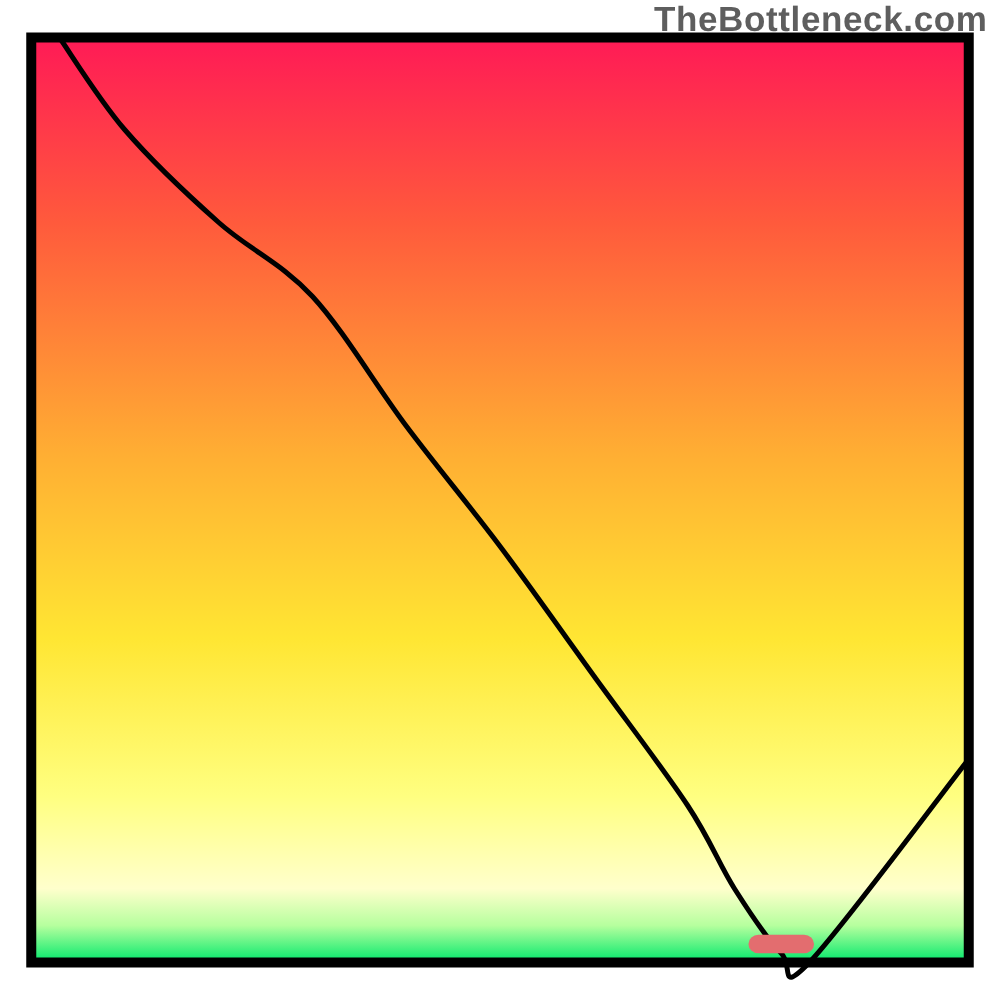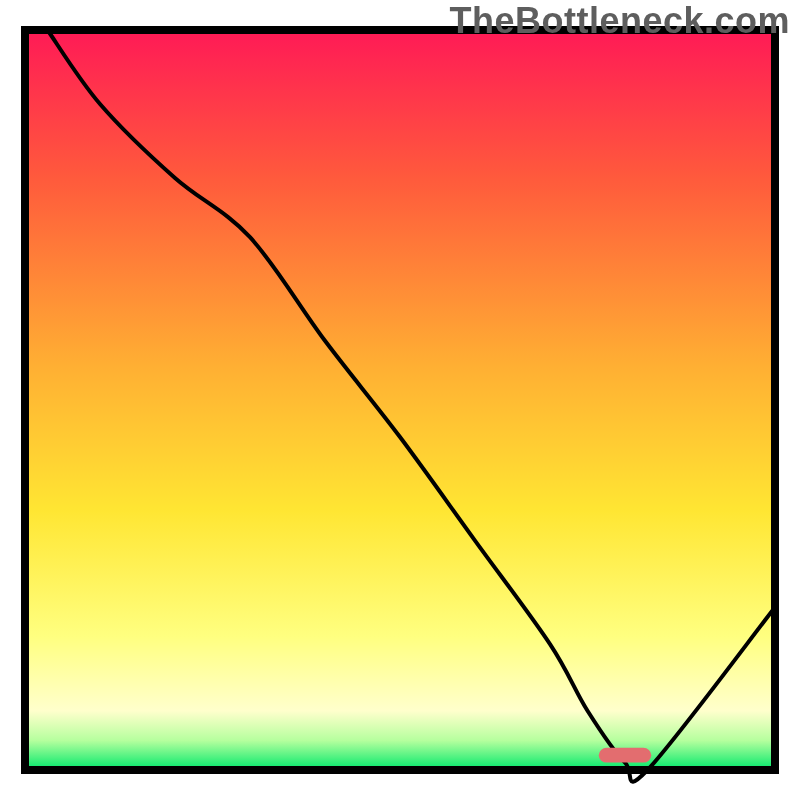--- a/index.html
+++ b/index.html
@@ -15,21 +15,21 @@
     left: 0;
     top: 0;
     width: 800px;
     height: 800px;
   }
   .watermark {
     position: absolute;
     top: 0;
     right: 10px;
     font-family: Arial, Helvetica, sans-serif;
-    font-size: 36px;
+    font-size: 28px;
     font-weight: bold;
     color: #5e5e5e;
     letter-spacing: 0.5px;
     pointer-events: none;
   }
 </style>
 </head>
 <body>
 
 <div class="frame">

